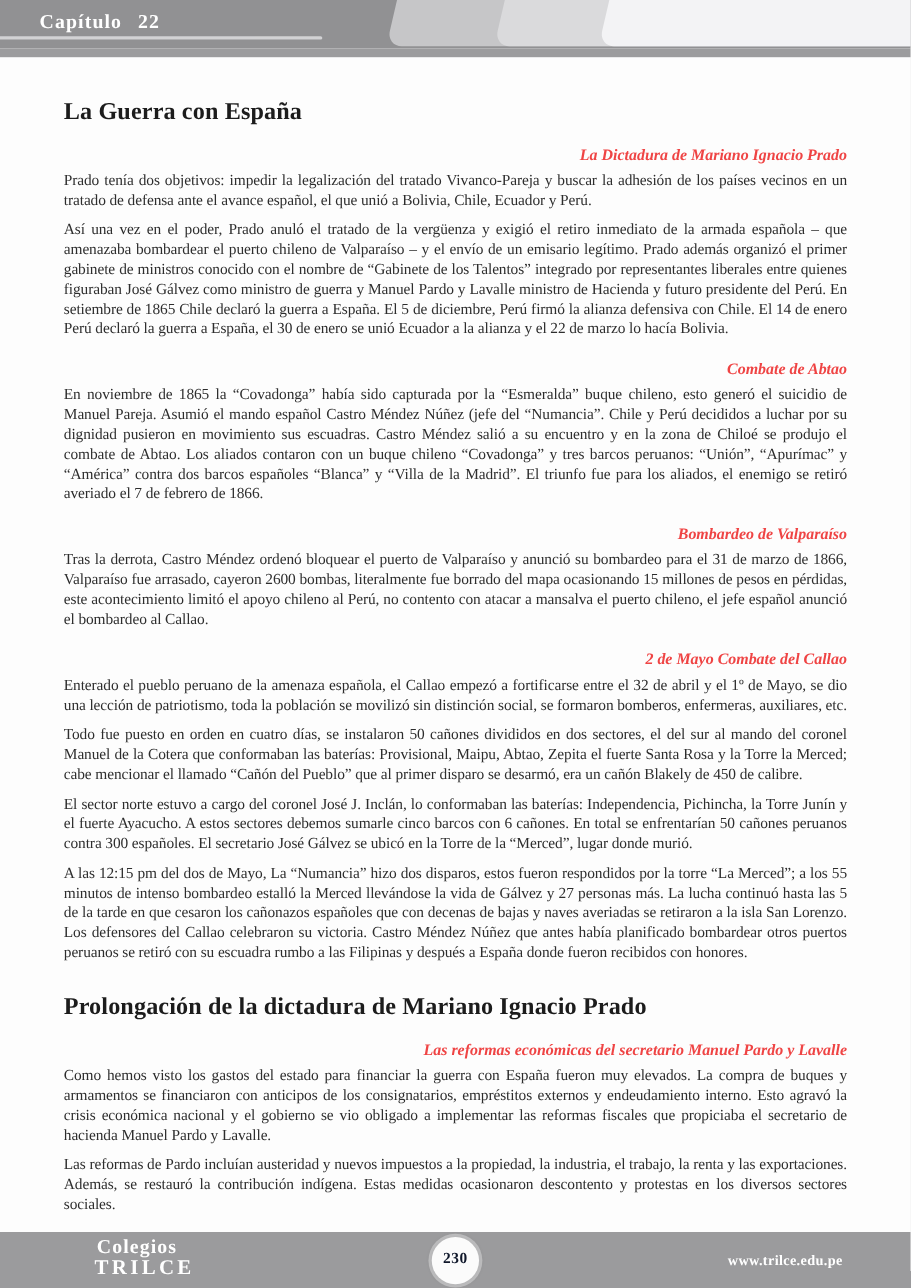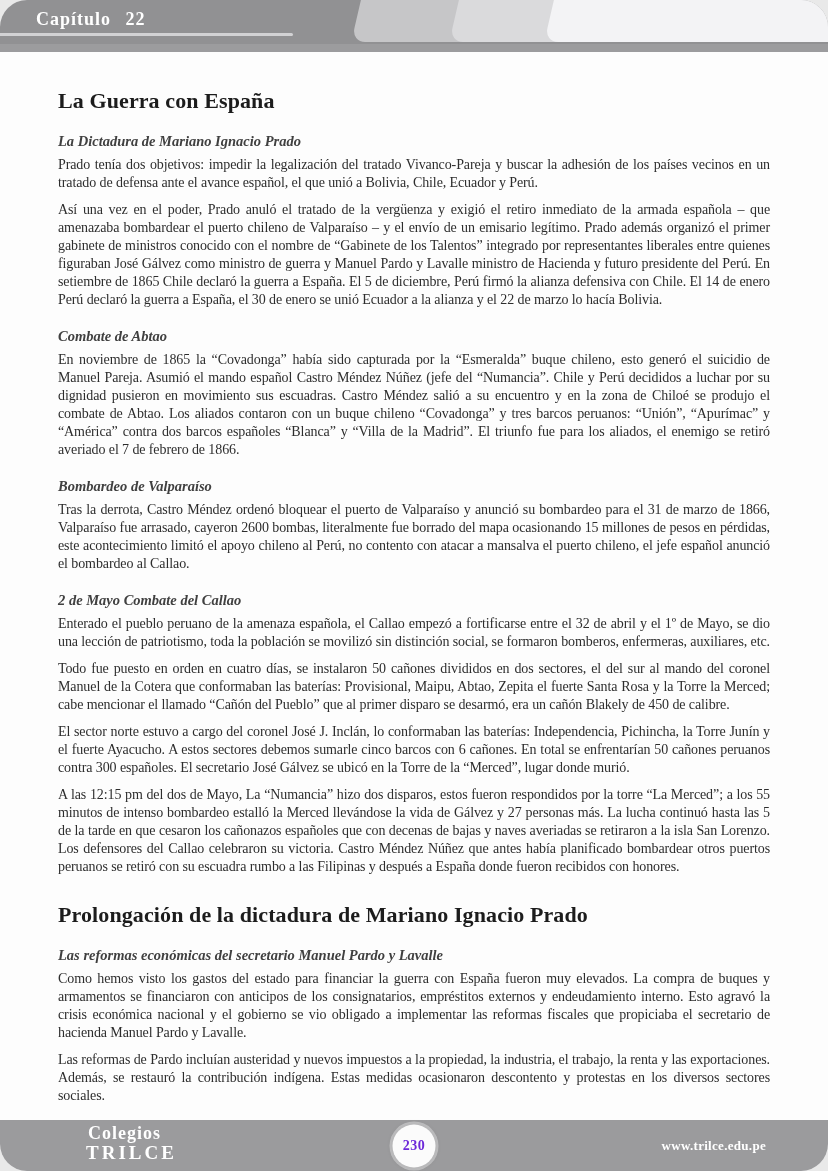--- a/index.html
+++ b/index.html
@@ -5,21 +5,20 @@
   html, body { margin: 0; padding: 0; background: #e9e9e9; }
   .page {
     position: relative;
     width: 828px;
     height: 1171px;
     margin: 0 auto;
     background: #fdfdfd;
     overflow: hidden;
     font-family: "Liberation Serif", serif;
     color: #2d2d2d;
-    border-radius: 27px;
   }
 
   
   .header { position: absolute; top: 0; left: 0; width: 828px; height: 52px; }
   .header-bar {
     position: absolute; top: 0; left: 0; width: 828px; height: 44px;
     background: #919193; overflow: hidden;
   }
   .swoosh {
     position: absolute; top: -8px; height: 50px; right: -60px;
@@ -49,22 +48,23 @@
     position: absolute; top: 52px; left: 0;
     width: 828px; box-sizing: border-box;
     padding: 36px 58px 0 58px;
   }
   .block-h1 {
     font-size: 22px; font-weight: bold; color: #1c1c1c;
     margin: 26px 0 0 0; letter-spacing: 0.1px;
   }
   .block-h1:first-child { margin-top: 0; }
   .block-h2 {
-    font-size: 14.5px; font-weight: bold; font-style: italic; color: #404040;
+    font-size: 14.5px; font-weight: bold; font-style: italic; color: #ef4444;
     margin: 19px 0 6px 0;
+    text-align: right;
   }
   .block-p {
     font-size: 14px; line-height: 18px; text-align: justify;
     margin: 0 0 9px 0; letter-spacing: -0.1px;
   }
 
   
   .footer {
     position: absolute; bottom: 0; left: 0; width: 828px; height: 51px;
     background: #9b9b9d;
@@ -79,21 +79,21 @@
     margin-top: 1px;
   }
   .page-number-badge {
     position: absolute; left: 50%; top: 50%; transform: translate(-50%, -50%);
     width: 43px; height: 43px; border-radius: 50%;
     background: #fbfbfb;
     box-shadow: 0 0 0 3px rgba(255,255,255,0.35), 0 0 6px rgba(0,0,0,0.12);
     display: flex; align-items: center; justify-content: center;
   }
   .page-number {
-    font-size: 14px; font-weight: bold; color: #6d28d9; letter-spacing: 0.5px;
+    font-size: 14px; font-weight: bold; color: #0f172a; letter-spacing: 0.5px;
   }
   .website {
     position: absolute; right: 62px; top: 50%; transform: translateY(-50%);
     color: #ffffff; font-size: 13px; font-weight: bold; letter-spacing: 0.3px;
   }
 </style>
 </head>
 <body>
 
 <div class="page">

